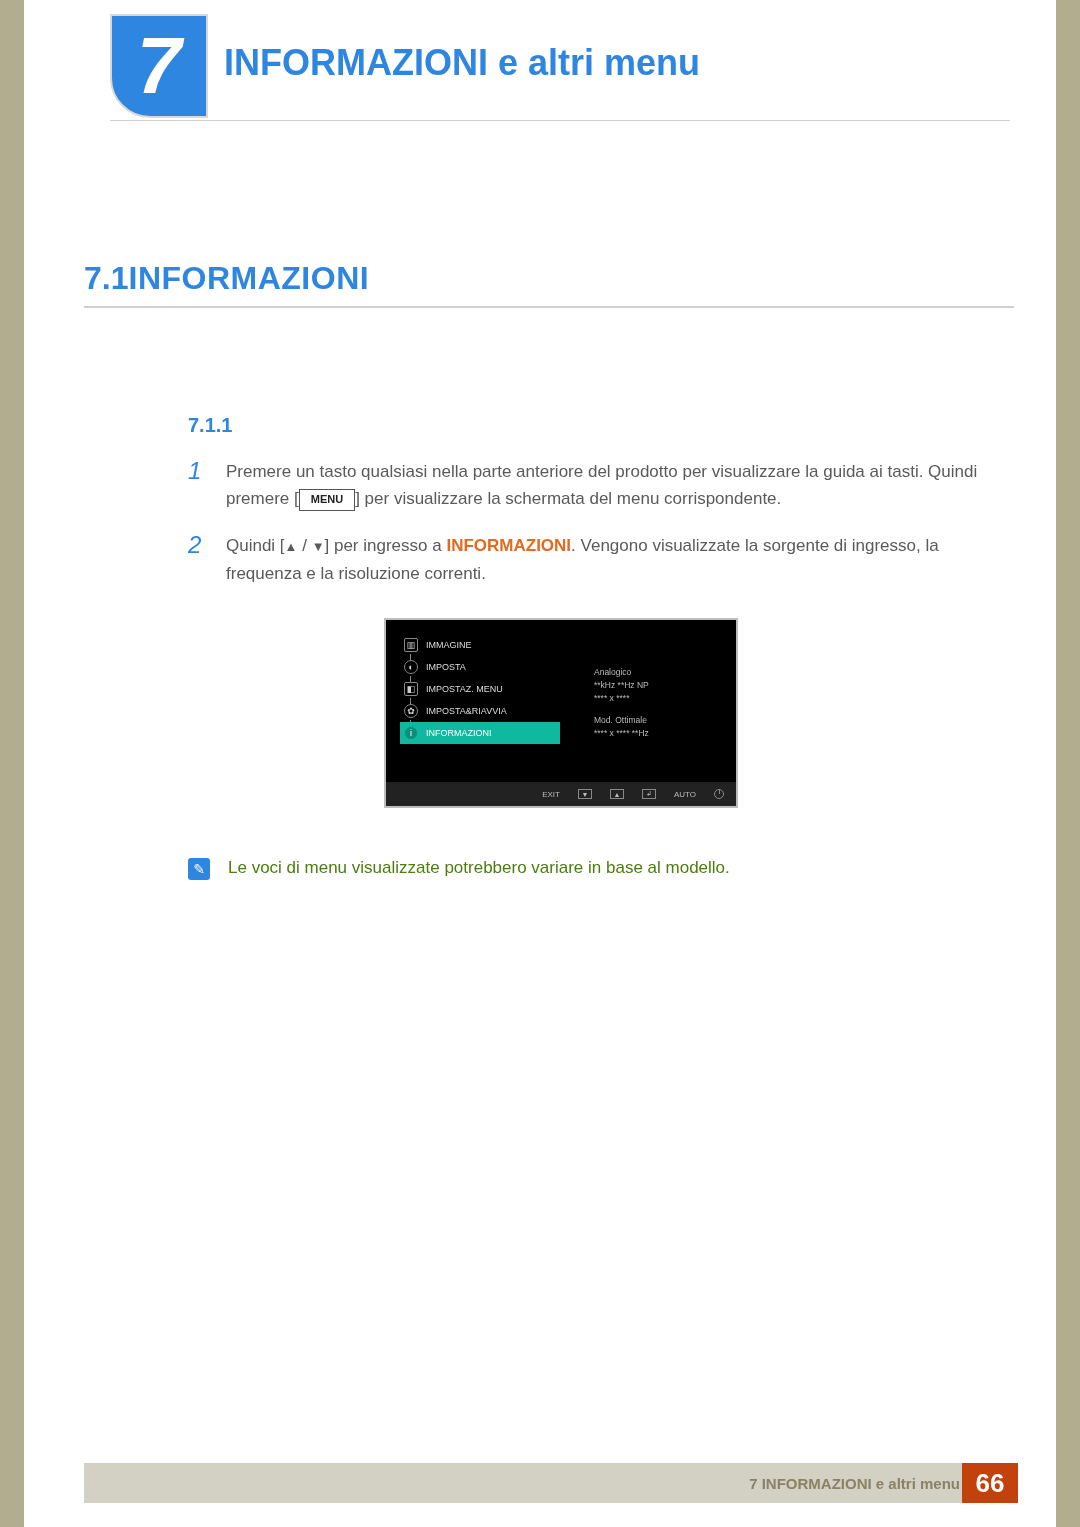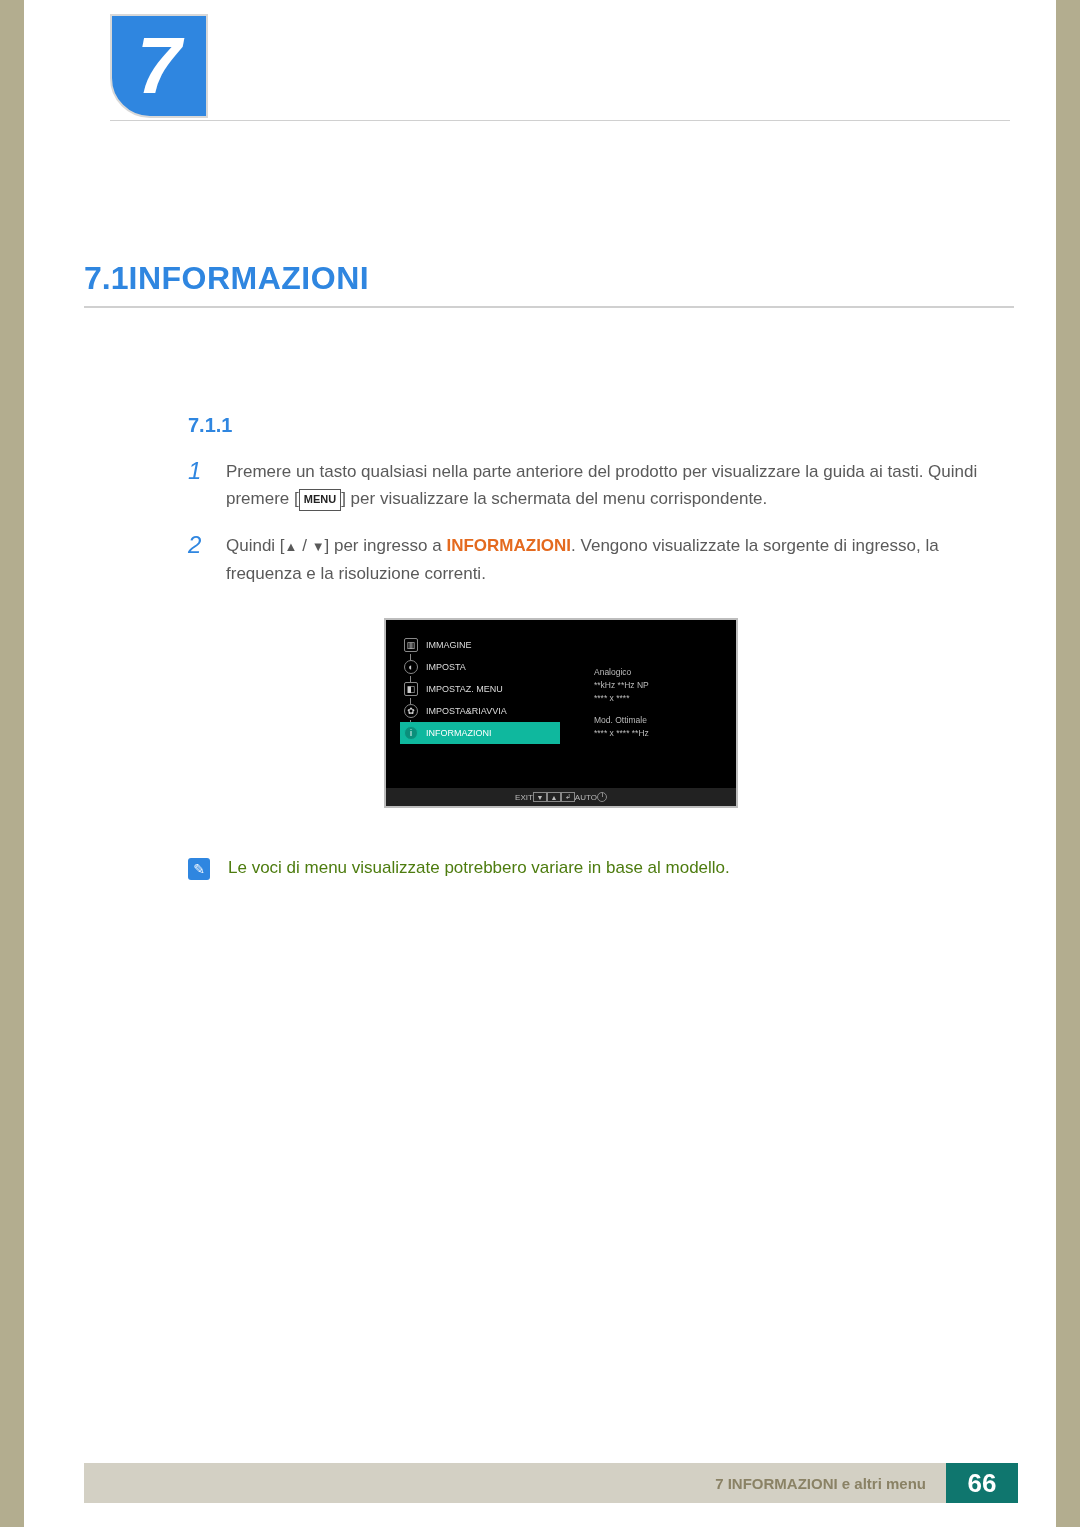--- a/index.html
+++ b/index.html
@@ -96,21 +96,21 @@
   .step-text {
     font-size: 17px;
     color: #5a5a5a;
     line-height: 1.6;
   }
   .menu-box {
     display: inline-block;
     border: 1px solid #555;
     font-size: 11px;
     font-weight: bold;
-    padding: 1px 4px;
+    padding: 1px 11px;
     color: #222;
     vertical-align: 1px;
   }
   .arrow-up, .arrow-down { font-size: 13px; }
   .highlight-orange { color: #e46a1f; font-weight: bold; }
   
   .osd {
     position: absolute;
     left: 360px; top: 618px;
     width: 354px; height: 190px;
@@ -162,25 +162,26 @@
     right: 22px; top: 46px;
     width: 120px;
     font-size: 8.5px;
     line-height: 1.5;
     color: #bbb;
   }
   .osd-info .gap { height: 10px; }
   .osd-footer {
     position: absolute;
     left: 0; right: 0; bottom: 0;
-    height: 18px;
+    height: 24px;
     background: #222;
     display: flex;
     align-items: center;
-    justify-content: center;
+    justify-content: flex-end;
+    gap: 18px;
     padding: 0 12px;
     font-size: 8px;
     color: #bbb;
   }
   .osd-footer .btn {
     width: 14px; height: 10px;
     border: 1px solid #888;
     display: flex; align-items: center; justify-content: center;
     font-size: 7px;
   }
@@ -223,44 +224,45 @@
     width: 934px; height: 40px;
     display: flex;
     align-items: stretch;
   }
   .footer-bar {
     flex: 1;
     background: #d3d0c4;
     display: flex;
     align-items: center;
     justify-content: flex-end;
-    padding-right: 20px;
+    padding-right: 2px;
     color: #8a8265;
     font-size: 15px;
     font-weight: bold;
   }
   .footer-page {
-    width: 72px;
-    background: #0f766e;
+    width: 56px;
+    background: #c2410c;
     color: #ffffff;
     font-size: 26px;
     font-weight: bold;
     display: flex;
     align-items: center;
     justify-content: center;
   }
 </style>
 </head>
 <body>
 
 <div class="page">
 
   <div class="chapter-tab">
     <span>7</span>
   </div>
+  <div class="chapter-title">INFORMAZIONI e altri menu</div>
   <div class="chapter-underline"></div>
 
   <div class="section-row">
     <div class="section-num">7.1</div>
     <div class="section-title">INFORMAZIONI</div>
   </div>
   <div class="section-line"></div>
 
   <div class="subsection-row">
     <div class="subsection-num">7.1.1</div>

